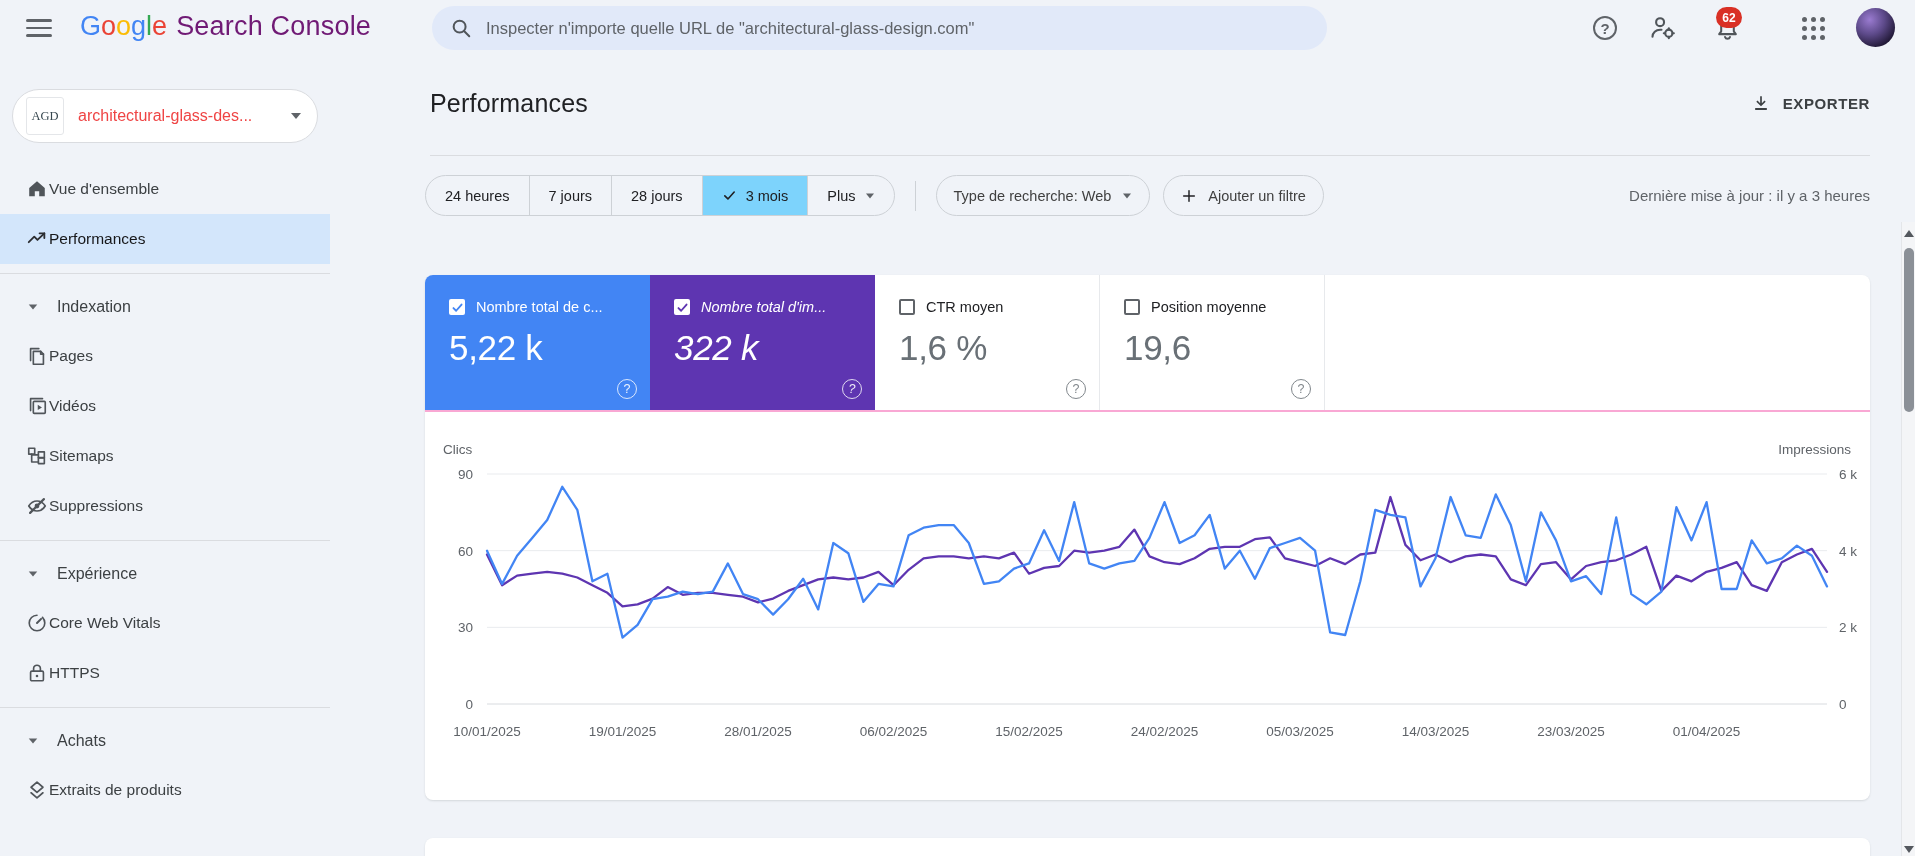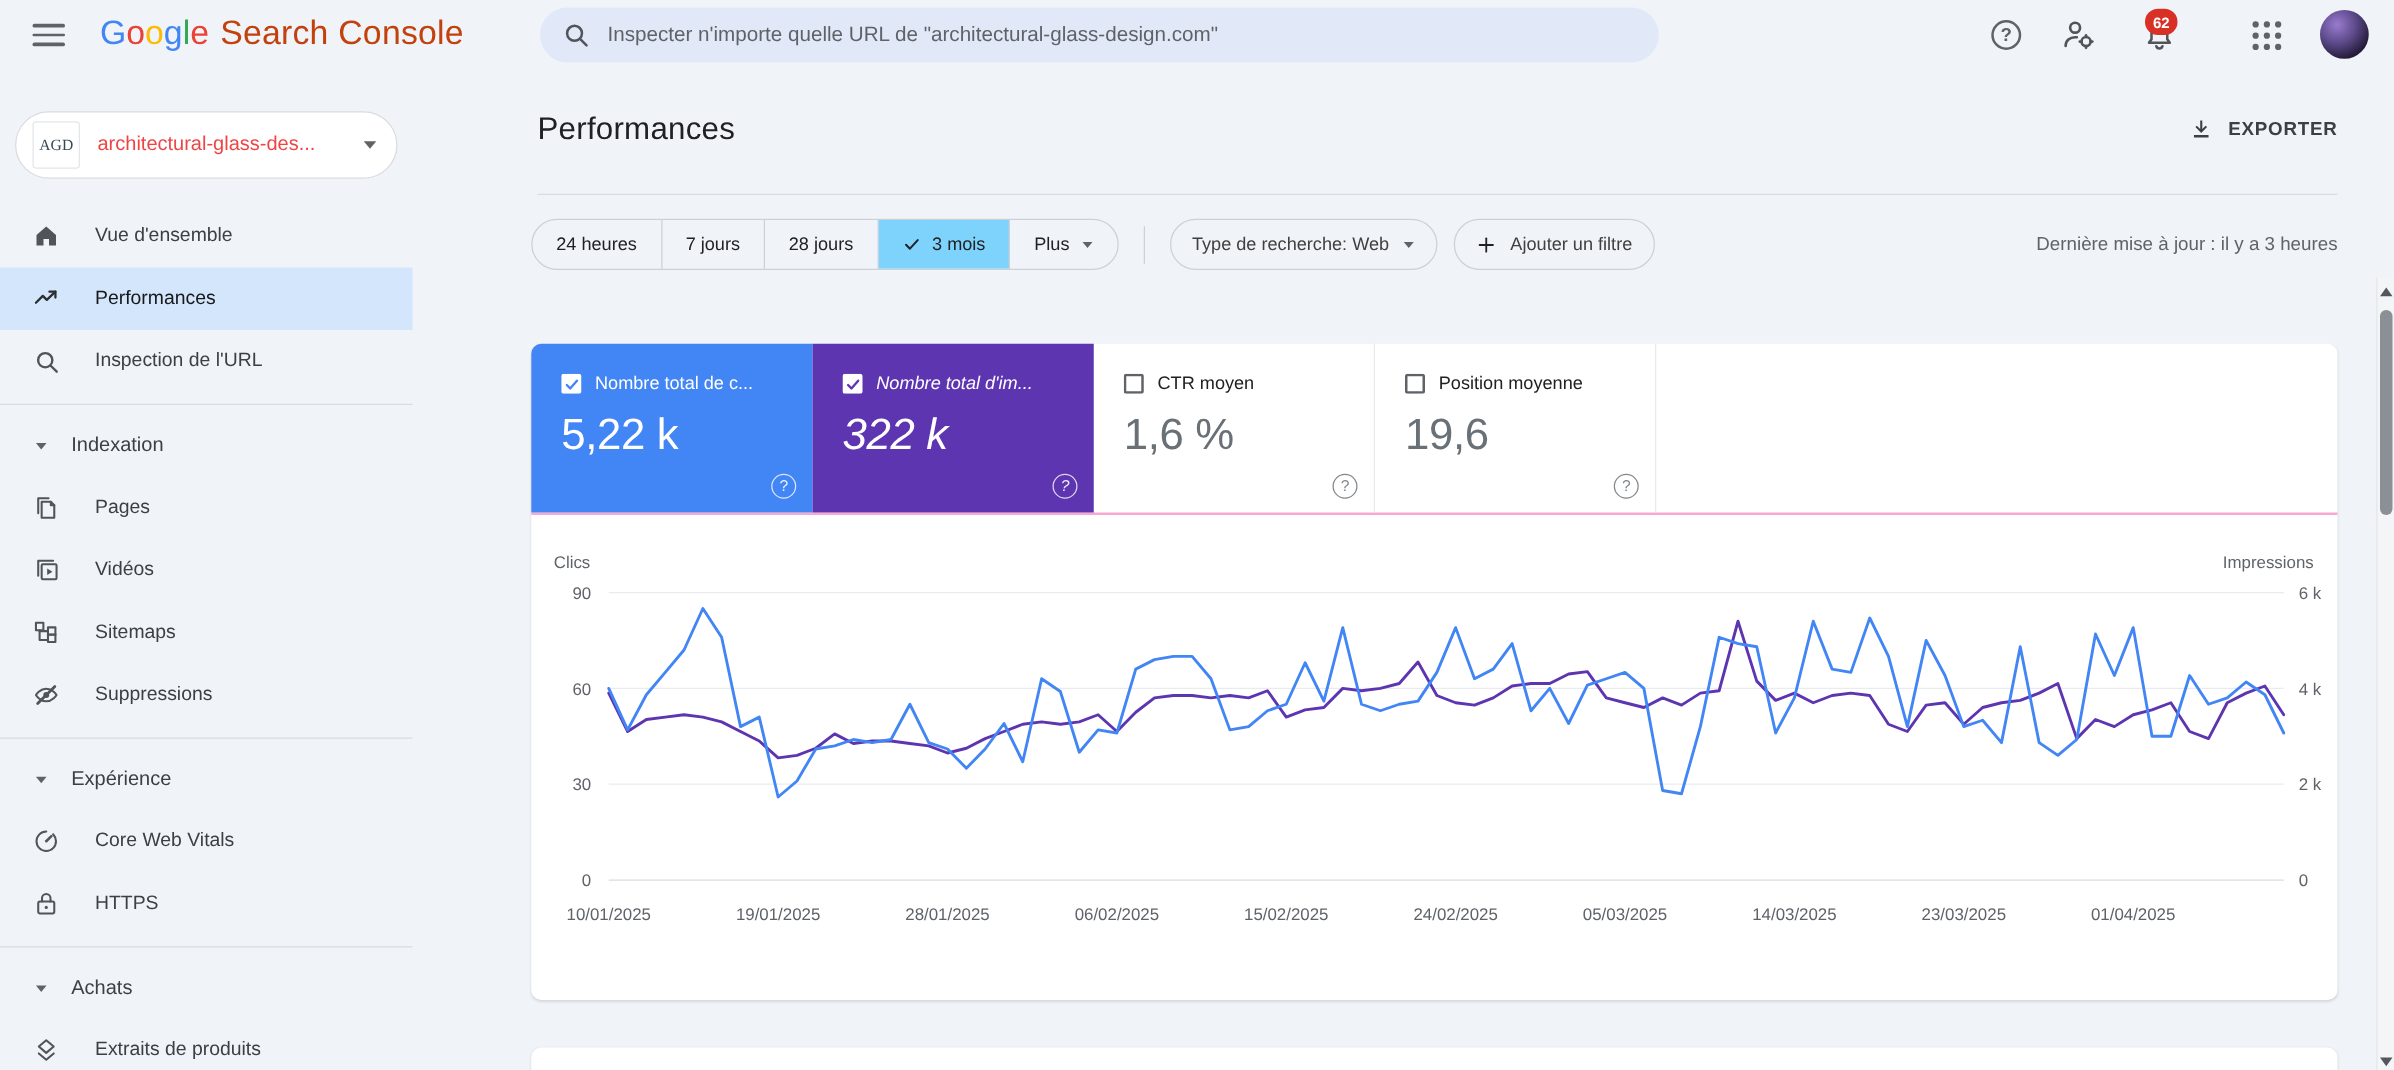--- a/index.html
+++ b/index.html
@@ -5,40 +5,40 @@
   *{margin:0;padding:0;box-sizing:border-box}
   html,body{width:1915px;height:856px}
   body{position:relative;font-family:"Liberation Sans",sans-serif;background:#f0f3f8;overflow:hidden;color:#202124}
 
   
   .topbar{position:absolute;top:0;left:0;right:0;height:56px}
   .menu-btn{position:absolute;left:26px;top:16px;width:26px;height:24px;display:flex;flex-direction:column;justify-content:center;gap:5px;cursor:pointer}
   .menu-btn span{display:block;height:2.4px;background:#5f6368;border-radius:2px}
   .logo{position:absolute;left:80px;top:11px;display:flex;align-items:baseline;font-size:27px;cursor:pointer}
   .logo .lg{font-weight:500}
-  .logo .suffix{margin-left:9px;color:#c2410c;font-weight:400;letter-spacing:.2px}
+  .logo .suffix{margin-left:9px;color:#701a75;font-weight:400;letter-spacing:.2px}
   .search{position:absolute;left:432px;top:6px;width:895px;height:44px;background:#e1e9f9;border-radius:22px;display:flex;align-items:center;padding:0 18px;gap:14px}
   .search input{flex:1;border:0;background:transparent;outline:none;font-size:16.5px;color:#3c4043}
   .search input::placeholder{color:#5f6368;opacity:1}
   .tb-ic{position:absolute;top:12px;width:32px;height:32px;display:flex;align-items:center;justify-content:center;cursor:pointer}
   .help-circle{width:24px;height:24px;border:2px solid #5f6368;border-radius:50%;display:flex;align-items:center;justify-content:center;font-size:15px;font-weight:700;color:#5f6368}
   .badge{position:absolute;left:1716px;top:7px;min-width:26px;height:21px;background:#d93025;border-radius:11px;color:#fff;font-size:12px;font-weight:700;display:flex;align-items:center;justify-content:center;padding:0 6px;z-index:3}
   .grid-ic{display:grid;grid-template-columns:repeat(3,5px);grid-template-rows:repeat(3,5px);gap:4px}
   .grid-ic i{width:5px;height:5px;border-radius:50%;background:#5f6368}
   .avatar{position:absolute;left:1856px;top:8px;width:39px;height:39px;border-radius:50%;cursor:pointer;
           background:radial-gradient(circle at 35% 30%,#9a7bd0 0%,#5d4a8a 40%,#241b3a 75%,#120d20 100%)}
 
   
   .sidebar{position:absolute;top:56px;left:0;width:330px;bottom:0}
   .prop{position:absolute;top:33px;left:12px;width:306px;height:54px;border:1px solid #dadce0;border-radius:27px;background:#fff;display:flex;align-items:center;padding:0 16px 0 13px;gap:14px;cursor:pointer}
   .prop .chip{width:38px;height:38px;border:1px solid #e4e6e9;border-radius:3px;display:flex;align-items:center;justify-content:center;font-family:"Liberation Serif",serif;font-size:12.5px;color:#37474f;background:#fff}
   .prop .name{font-size:16px;color:#ef4444;flex:1;white-space:nowrap;overflow:hidden}
   .caret{width:0;height:0;border-left:5.5px solid transparent;border-right:5.5px solid transparent;border-top:6.5px solid #5f6368}
   .nav{position:absolute;top:108px;left:0;right:0}
-  .nav-item{height:50px;display:flex;align-items:center;padding-left:25px;gap:27px;font-size:15.5px;color:#3c4043;cursor:pointer}
+  .nav-item{height:50px;display:flex;align-items:center;padding-left:25px;font-size:15.5px;color:#3c4043;cursor:pointer}
   .nav-item .ic{width:24px;height:24px;display:flex;align-items:center;justify-content:center;flex:none}
   .nav-item.selected{background:#d3e6fb;color:#17181a}
   .nav-div{height:1px;background:#dadce0;margin:9px 0}
   .nav-head{height:48px;display:flex;align-items:center;padding-left:28px;gap:19px;font-size:16px;color:#3c4043;cursor:pointer}
   svg.glyph{stroke:#50555a;fill:none;stroke-width:1.8;stroke-linecap:round;stroke-linejoin:round}
 
   
   .content{position:absolute;left:330px;top:56px;right:0;bottom:0}
   .title-row{position:absolute;left:100px;right:45px;top:26px;height:42px;display:flex;align-items:center;justify-content:space-between}
   .page-title{font-size:25px;font-weight:400;color:#202124;letter-spacing:.2px}
@@ -167,29 +167,20 @@
       <span>Vue d'ensemble</span>
     </div>
     <div class="nav-item selected">
       <span class="ic">
           <svg class="glyph" width="22" height="22" viewBox="0 0 24 24" style="stroke:#2c2e31;stroke-width:2">
             <polyline points="3,15.5 9,9.5 12.5,13 20,5.8"></polyline>
             <polyline points="14.8,5.8 20,5.8 20,11"></polyline>
           </svg>
         </span>
       <span>Performances</span>
-    </div>
-    <div class="nav-item">
-      <span class="ic">
-          <svg class="glyph" width="21" height="21" viewBox="0 0 24 24" style="stroke-width:2.2">
-            <circle cx="10.5" cy="10.5" r="6.5"></circle>
-            <line x1="15.3" y1="15.3" x2="21" y2="21"></line>
-          </svg>
-        </span>
-      <span>Inspection de l'URL</span>
     </div>
 
     <div class="nav-div"></div>
 
     <div class="nav-head">
       <span class="caret" style="transform:scale(.85)"></span>
       <span>Indexation</span>
     </div>
     <div class="nav-item">
       <span class="ic">

